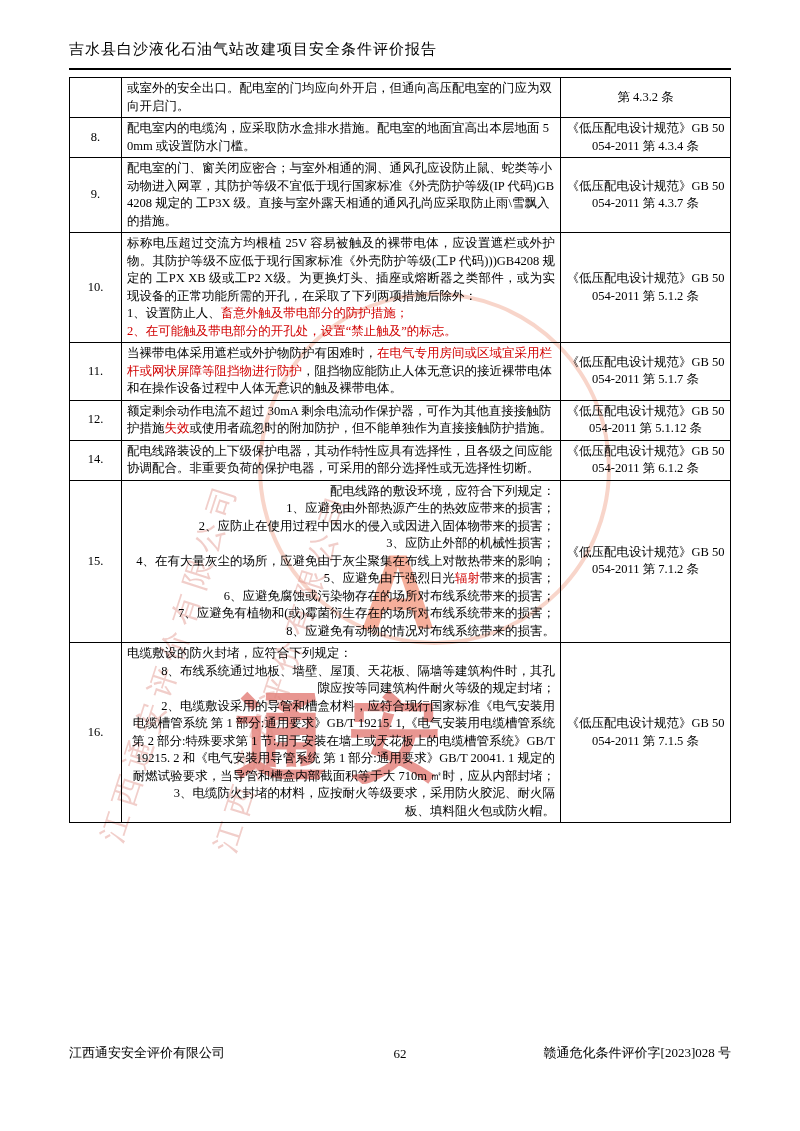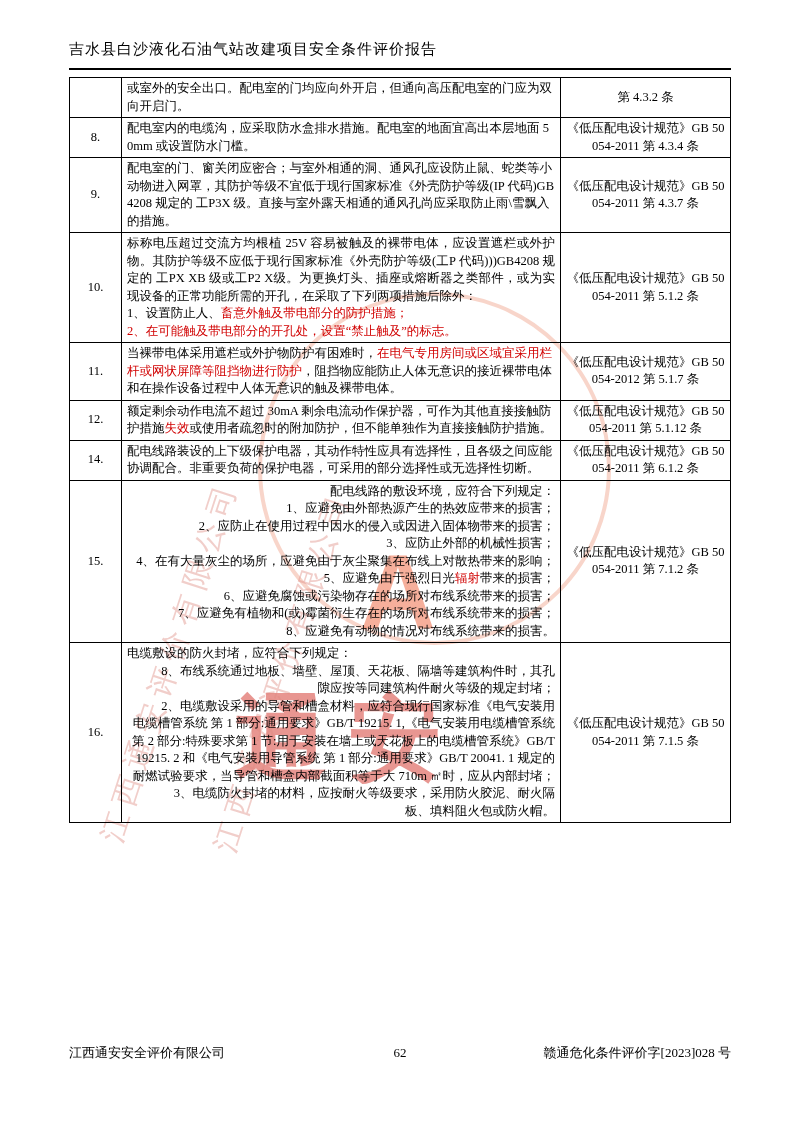--- a/index.html
+++ b/index.html
@@ -24,21 +24,21 @@
   td.col-num{text-align:center;}
   td.col-ref{text-align:center;padding:2px 8px;}
   .para{margin:0;}
   .para.center{text-align:left;}
   .para.left{text-align:right;}
   .para.justify{text-align:justify;}
   .para.indent{text-indent:2em;}
   .red{color:#d10000;}
   .footer{
     position:absolute;left:69px;right:69px;top:1044px;z-index:1;
-    font-size:13px;display:flex;align-items:center;
+    font-size:13px;display:flex;align-items:flex-end;
   }
   .footer .f-left{flex:1;text-align:left;}
   .footer .f-center{flex:0 0 auto;text-align:center;}
   .footer .f-right{flex:1;text-align:right;}
   
   .watermark{position:absolute;inset:0;z-index:0;pointer-events:none;overflow:hidden;}
   .wm-circle{
     position:absolute;left:258px;top:292px;width:345px;height:345px;
     border:4px solid rgba(233,126,95,0.33);border-radius:50%;
   }
@@ -110,21 +110,21 @@
             <div class="para center"><span>1、设置防止人、</span><span class="red">畜意外触及带电部分的防护措施；</span></div>
             <div class="para center"><span class="red">2、在可能触及带电部分的开孔处，设置“禁止触及”的标志。</span></div>
           </td>
           <td class="col-ref">《低压配电设计规范》GB 50054-2011 第 5.1.2 条</td>
         </tr>
         <tr>
           <td class="col-num">11.</td>
           <td class="col-content">
             <div class="para center"><span>当裸带电体采用遮栏或外护物防护有困难时，</span><span class="red">在电气专用房间或区域宜采用栏杆或网状屏障等阻挡物进行防护</span><span>，阻挡物应能防止人体无意识的接近裸带电体和在操作设备过程中人体无意识的触及裸带电体。</span></div>
           </td>
-          <td class="col-ref">《低压配电设计规范》GB 50054-2012 第 5.1.7 条</td>
+          <td class="col-ref">《低压配电设计规范》GB 50054-2011 第 5.1.7 条</td>
         </tr>
         <tr>
           <td class="col-num">12.</td>
           <td class="col-content">
             <div class="para center"><span>额定剩余动作电流不超过 30mA 剩余电流动作保护器，可作为其他直接接触防护措施</span><span class="red">失效</span><span>或使用者疏忽时的附加防护，但不能单独作为直接接触防护措施。</span></div>
           </td>
           <td class="col-ref">《低压配电设计规范》GB 50054-2011 第 5.1.12 条</td>
         </tr>
         <tr>
           <td class="col-num">14.</td>

